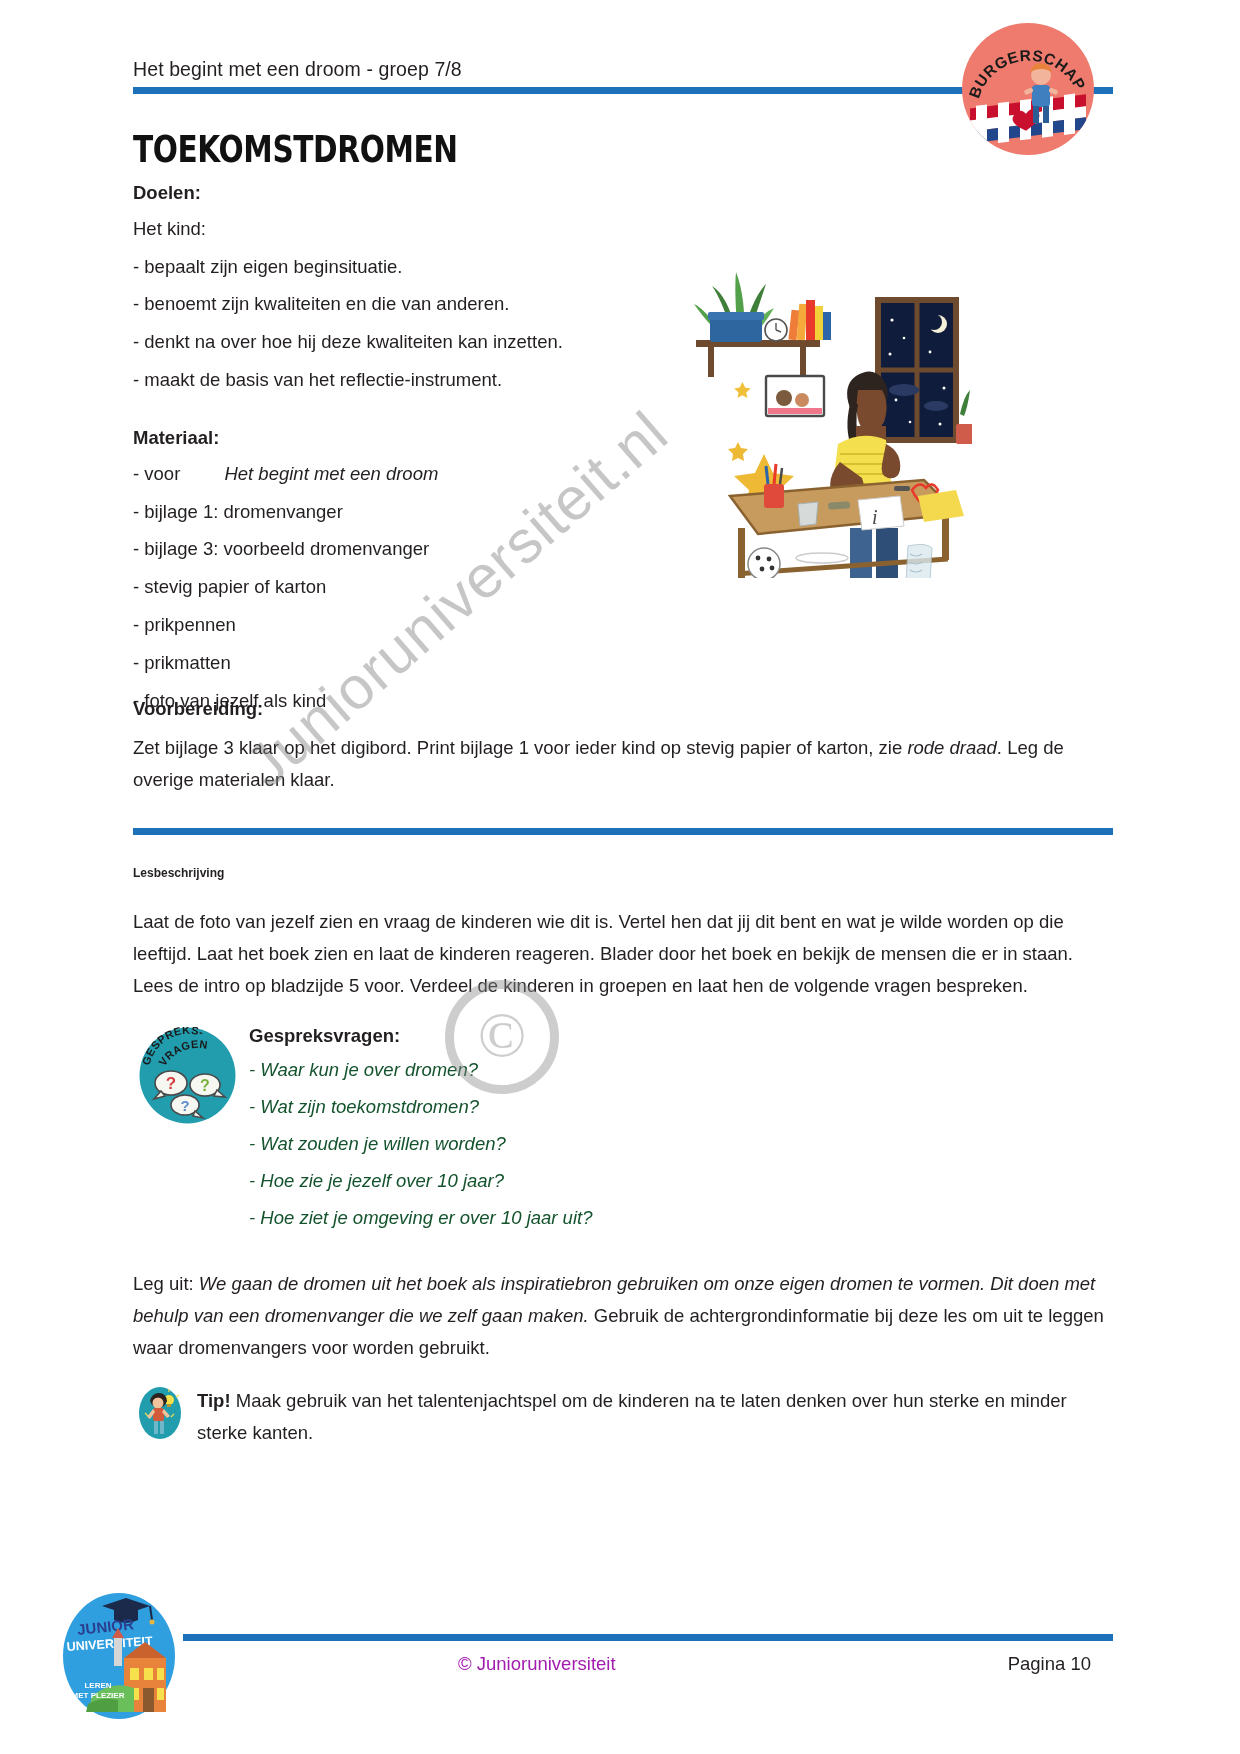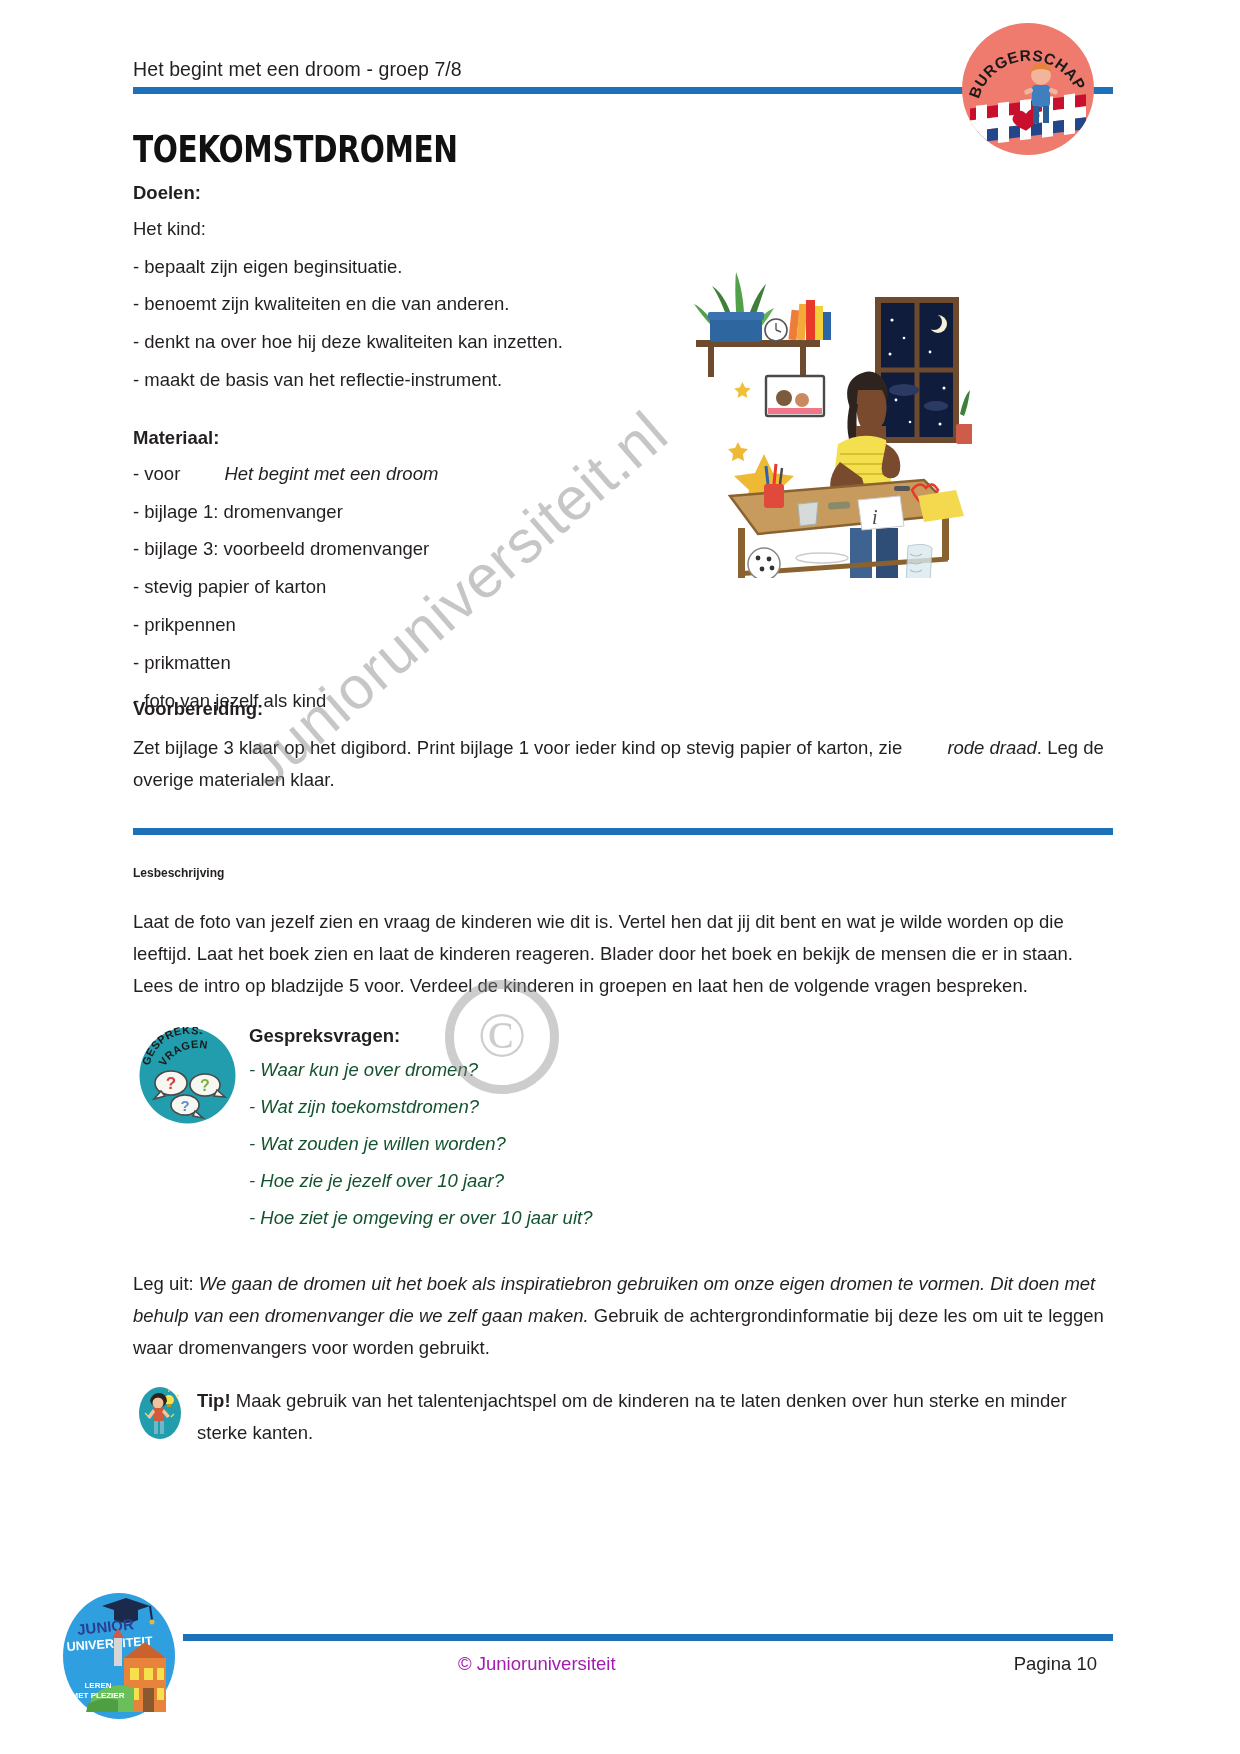--- a/index.html
+++ b/index.html
@@ -126,21 +126,21 @@
     font-size: 18.5px;
     font-weight: bold;
     color: #231f20;
     margin-bottom: 12px;
   }
   .prep-body {
     font-size: 18.5px;
     color: #231f20;
     line-height: 1.72;
   }
-  .prep-body i { font-style: italic; margin-left: 40px; }
+  .prep-body i { font-style: italic; }
 
   
   .mid-rule {
     position: absolute;
     left: 133px;
     top: 828px;
     width: 980px;
     height: 7px;
     background: #1d71b8;
   }
@@ -290,21 +290,21 @@
     justify-content: space-between;
   }
   .footer-copy {
     font-size: 18.5px;
     color: #a21caf;
     margin-left: 275px;
   }
   .footer-page {
     font-size: 18.5px;
     color: #231f20;
-    margin-right: 16px;
+    margin-right: 22px;
   }
 </style>
 </head>
 <body>
 
 <div class="page">
 
   <div class="header">
     <div class="header-text">Het begint met een droom - groep 7/8</div>
     <div class="header-rule"></div>

